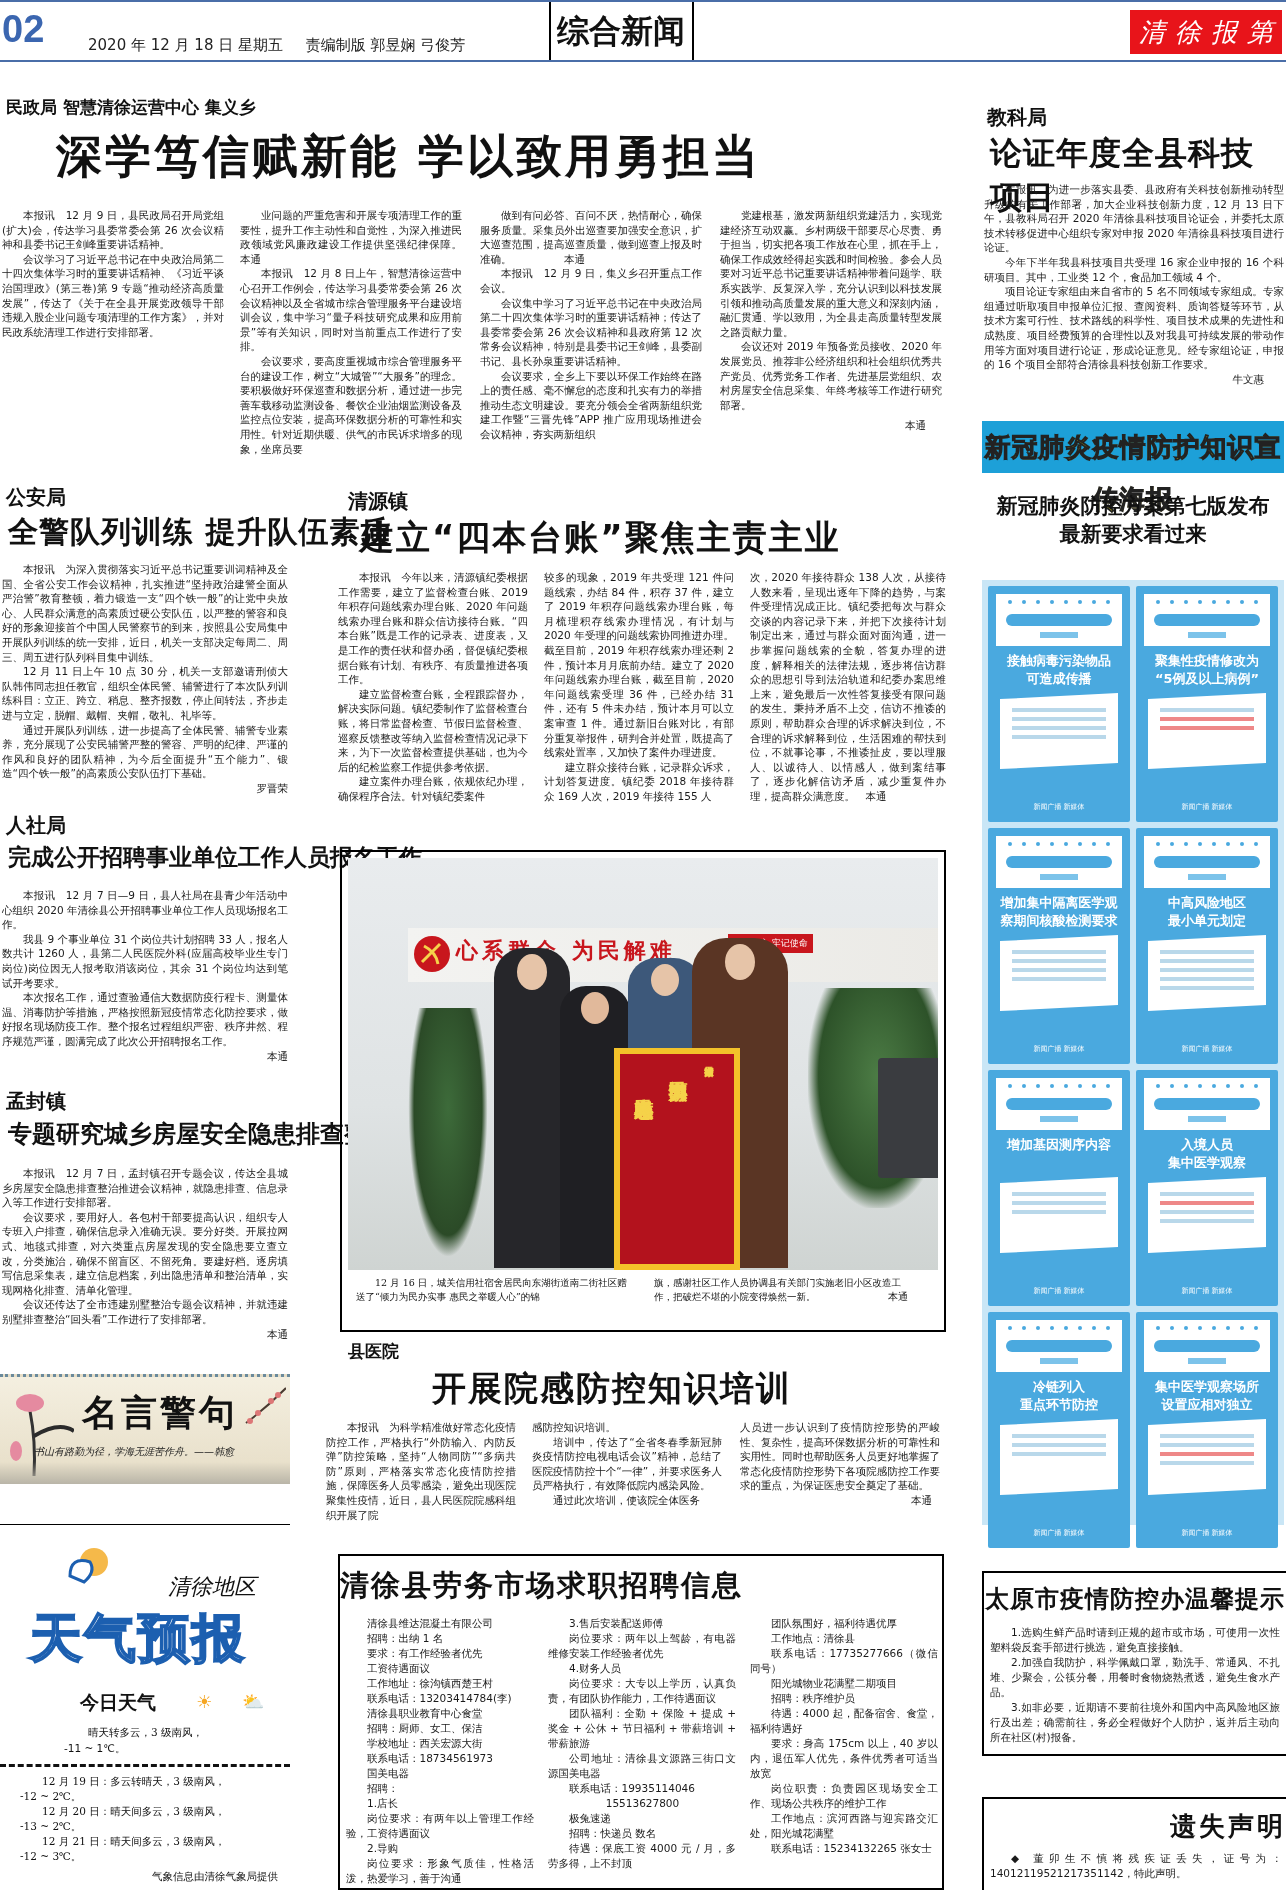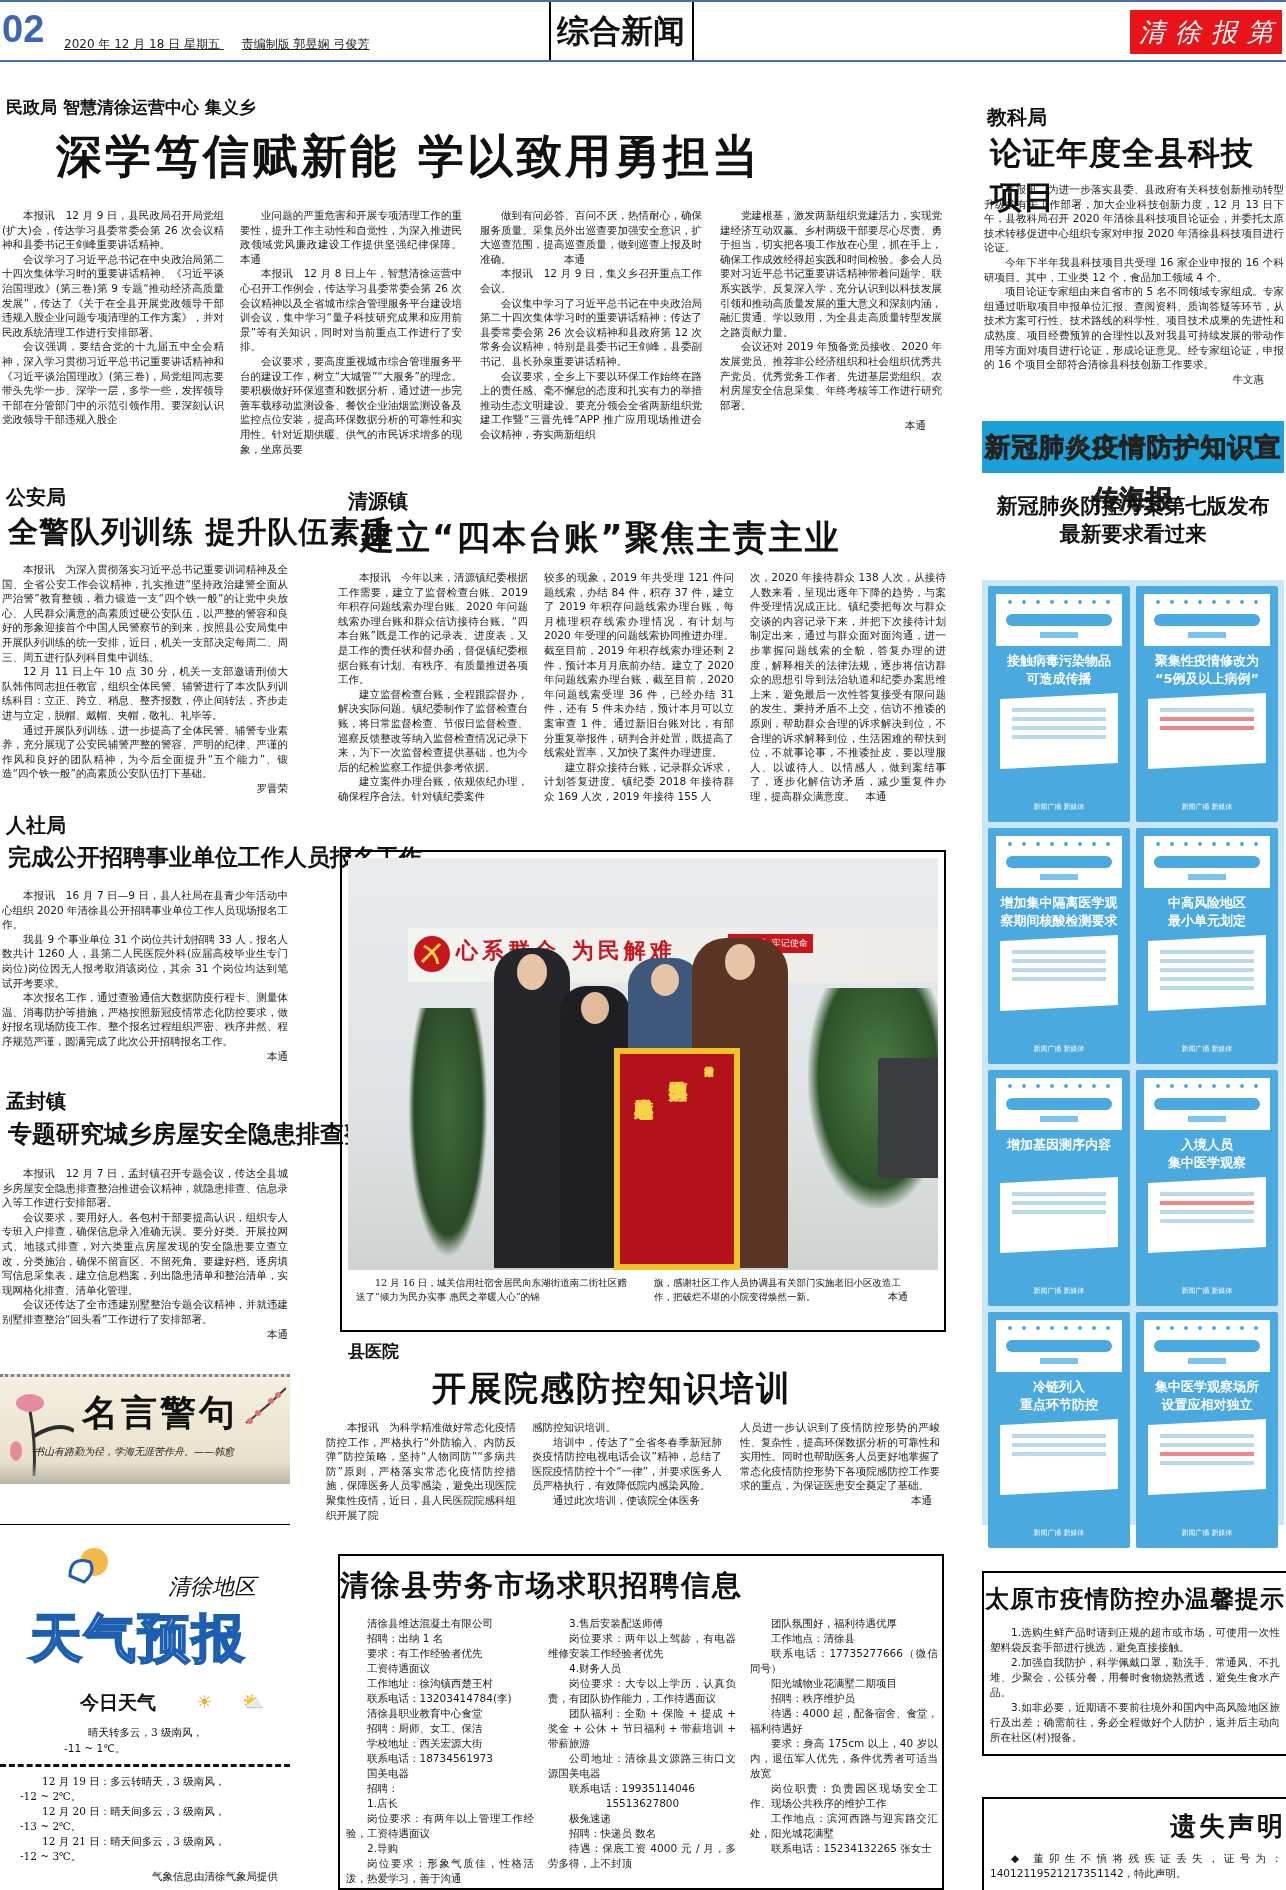--- a/index.html
+++ b/index.html
@@ -7,21 +7,21 @@
   .abs { position: absolute; }
   .body-text { font-size: 10.5px; line-height: 14.6px; text-align: justify; color: #1a1a1a; }
   .body-text p { text-indent: 2em; }
   .kicker { font-family: "DejaVu Serif", serif; font-weight: bold; font-size: 20px; }
   .headline { font-family: "DejaVu Sans", sans-serif; font-weight: bold; letter-spacing: 1px; }
   .col { position: absolute; }
   
   .masthead-top { top: 0; left: 0; width: 1286px; height: 2px; background: #4a6ea8; }
   .masthead-bottom { top: 60px; left: 0; width: 1286px; height: 2px; background: #4a6ea8; }
   .page-num { top: 8px; left: 2px; font-size: 38px; font-weight: bold; color: #3b66b0; font-family: "Liberation Sans", sans-serif; }
-  .date-line { top: 36px; left: 64px; font-size: 12px; color: #222; text-decoration: underline; }
+  .date-line { top: 36px; left: 88px; font-size: 15px; color: #222; }
   .vline { background: #000; width: 2px; }
   .section-title { top: 10px; left: 557px; font-family: "DejaVu Serif", serif; font-weight: bold; font-size: 32px; }
   .logo { top: 10px; left: 1130px; width: 152px; height: 44px; background: #e8141a; color: #fff; font-family: "DejaVu Serif", serif; font-style: italic; font-size: 26px; display: flex; align-items: center; justify-content: space-around; padding: 0 4px; }
   .photo-box { border: 2px solid #000; }
   .photo { background: linear-gradient(180deg,#e9ecee 0%, #dfe3e4 60%, #cfd4d2 100%); position: relative; overflow: hidden; }
   .covid-banner { background: #1da0d8; color: #ffe600; font-weight: bold; font-size: 26px; text-align: center; -webkit-text-stroke: 1px #222; letter-spacing: 1px; }
   .poster-grid { background: #c9e6f6; display: grid; grid-template-columns: 1fr 1fr; gap: 6px; padding: 6px; }
   .poster { background: #4aa9df; border-radius: 2px; position: relative; overflow: hidden; height: 236px; }
   .poster .top-card { position: absolute; top: 8px; left: 8px; right: 8px; height: 52px; background: #fff; }
   .poster .dots { position: absolute; top: 6px; left: 12px; right: 12px; display: flex; justify-content: space-between; }
@@ -56,21 +56,20 @@
   <span>第</span>
 </div>
 <div class="abs masthead-bottom"></div>
 
 <div class="abs kicker" style="top:96px;left:6px;font-family:'DejaVu Sans',sans-serif;font-size:17px">民政局 智慧清徐运营中心 集义乡</div>
 <div class="abs headline" style="top:126px;left:56px;font-size:46px;letter-spacing:3px">深学笃信赋新能  学以致用勇担当</div>
 
 <div class="col body-text" style="top:208px;left:2px;width:222px">
   <p>本报讯　12 月 9 日，县民政局召开局党组(扩大)会，传达学习县委常委会第 26 次会议精神和县委书记王剑峰重要讲话精神。</p>
   <p>会议学习了习近平总书记在中央政治局第二十四次集体学习时的重要讲话精神、《习近平谈治国理政》(第三卷)第 9 专题“推动经济高质量发展”，传达了《关于在全县开展党政领导干部违规入股企业问题专项清理的工作方案》，并对民政系统清理工作进行安排部署。</p>
-  <p>会议强调，要结合党的十九届五中全会精神，深入学习贯彻习近平总书记重要讲话精神和《习近平谈治国理政》(第三卷)，局党组同志要带头先学一步、深学一层，多学一些，发挥领导干部在分管部门中的示范引领作用。要深刻认识党政领导干部违规入股企</p>
 </div>
 <div class="col body-text" style="top:208px;left:240px;width:222px">
   <p>业问题的严重危害和开展专项清理工作的重要性，提升工作主动性和自觉性，为深入推进民政领域党风廉政建设工作提供坚强纪律保障。　　　　　　本通</p>
   <p>本报讯　12 月 8 日上午，智慧清徐运营中心召开工作例会，传达学习县委常委会第 26 次会议精神以及全省城市综合管理服务平台建设培训会议，集中学习“量子科技研究成果和应用前景”等有关知识，同时对当前重点工作进行了安排。</p>
   <p>会议要求，要高度重视城市综合管理服务平台的建设工作，树立“大城管”“大服务”的理念。要积极做好环保巡查和数据分析，通过进一步完善车载移动监测设备、餐饮企业油烟监测设备及监控点位安装，提高环保数据分析的可靠性和实用性。针对近期供暖、供气的市民诉求增多的现象，坐席员要</p>
 </div>
 <div class="col body-text" style="top:208px;left:480px;width:222px">
   <p>做到有问必答、百问不厌，热情耐心，确保服务质量。采集员外出巡查要加强安全意识，扩大巡查范围，提高巡查质量，做到巡查上报及时准确。　　　　　本通</p>
   <p>本报讯　12 月 9 日，集义乡召开重点工作会议。</p>
   <p>会议集中学习了习近平总书记在中央政治局第二十四次集体学习时的重要讲话精神；传达了县委常委会第 26 次会议精神和县政府第 12 次常务会议精神，特别是县委书记王剑峰，县委副书记、县长孙泉重要讲话精神。</p>
@@ -309,21 +308,21 @@
 <div class="col body-text" style="top:562px;left:2px;width:286px">
   <p>本报讯　为深入贯彻落实习近平总书记重要训词精神及全国、全省公安工作会议精神，扎实推进“坚持政治建警全面从严治警”教育整顿，着力锻造一支“四个铁一般”的让党中央放心、人民群众满意的高素质过硬公安队伍，以严整的警容和良好的形象迎接首个中国人民警察节的到来，按照县公安局集中开展队列训练的统一安排，近日，机关一支部决定每周二、周三、周五进行队列科目集中训练。</p>
   <p>12 月 11 日上午 10 点 30 分，机关一支部邀请刑侦大队韩伟同志担任教官，组织全体民警、辅警进行了本次队列训练科目：立正、跨立、稍息、整齐报数，停止间转法，齐步走进与立定，脱帽、戴帽、夹帽，敬礼、礼毕等。</p>
   <p>通过开展队列训练，进一步提高了全体民警、辅警专业素养，充分展现了公安民辅警严整的警容、严明的纪律、严谨的作风和良好的团队精神，为今后全面提升“五个能力”、锻造“四个铁一般”的高素质公安队伍打下基础。</p>
   <p style="text-align:right;text-indent:0">罗晋荣</p>
 </div>
 
 <div class="abs kicker" style="top:812px;left:6px">人社局</div>
 <div class="abs headline" style="top:842px;left:8px;font-size:23px;letter-spacing:0">完成公开招聘事业单位工作人员报名工作</div>
 <div class="col body-text" style="top:888px;left:2px;width:286px">
-  <p>本报讯　16 月 7 日—9 日，县人社局在县青少年活动中心组织 2020 年清徐县公开招聘事业单位工作人员现场报名工作。</p>
+  <p>本报讯　12 月 7 日—9 日，县人社局在县青少年活动中心组织 2020 年清徐县公开招聘事业单位工作人员现场报名工作。</p>
   <p>我县 9 个事业单位 31 个岗位共计划招聘 33 人，报名人数共计 1260 人，县第二人民医院外科(应届高校毕业生专门岗位)岗位因无人报考取消该岗位，其余 31 个岗位均达到笔试开考要求。</p>
   <p>本次报名工作，通过查验通信大数据防疫行程卡、测量体温、消毒防护等措施，严格按照新冠疫情常态化防控要求，做好报名现场防疫工作。整个报名过程组织严密、秩序井然、程序规范严谨，圆满完成了此次公开招聘报名工作。</p>
   <p style="text-align:right;text-indent:0">本通</p>
 </div>
 
 <div class="abs kicker" style="top:1088px;left:6px">孟封镇</div>
 <div class="abs headline" style="top:1118px;left:8px;font-size:24px;letter-spacing:0">专题研究城乡房屋安全隐患排查整治</div>
 <div class="col body-text" style="top:1166px;left:2px;width:286px">
   <p>本报讯　12 月 7 日，孟封镇召开专题会议，传达全县城乡房屋安全隐患排查整治推进会议精神，就隐患排查、信息录入等工作进行安排部署。</p>
   <p>会议要求，要用好人。各包村干部要提高认识，组织专人专班入户排查，确保信息录入准确无误。要分好类。开展拉网式、地毯式排查，对六类重点房屋发现的安全隐患要立查立改，分类施治，确保不留盲区、不留死角。要建好档。逐房填写信息采集表，建立信息档案，列出隐患清单和整治清单，实现网格化排查、清单化管理。</p>

